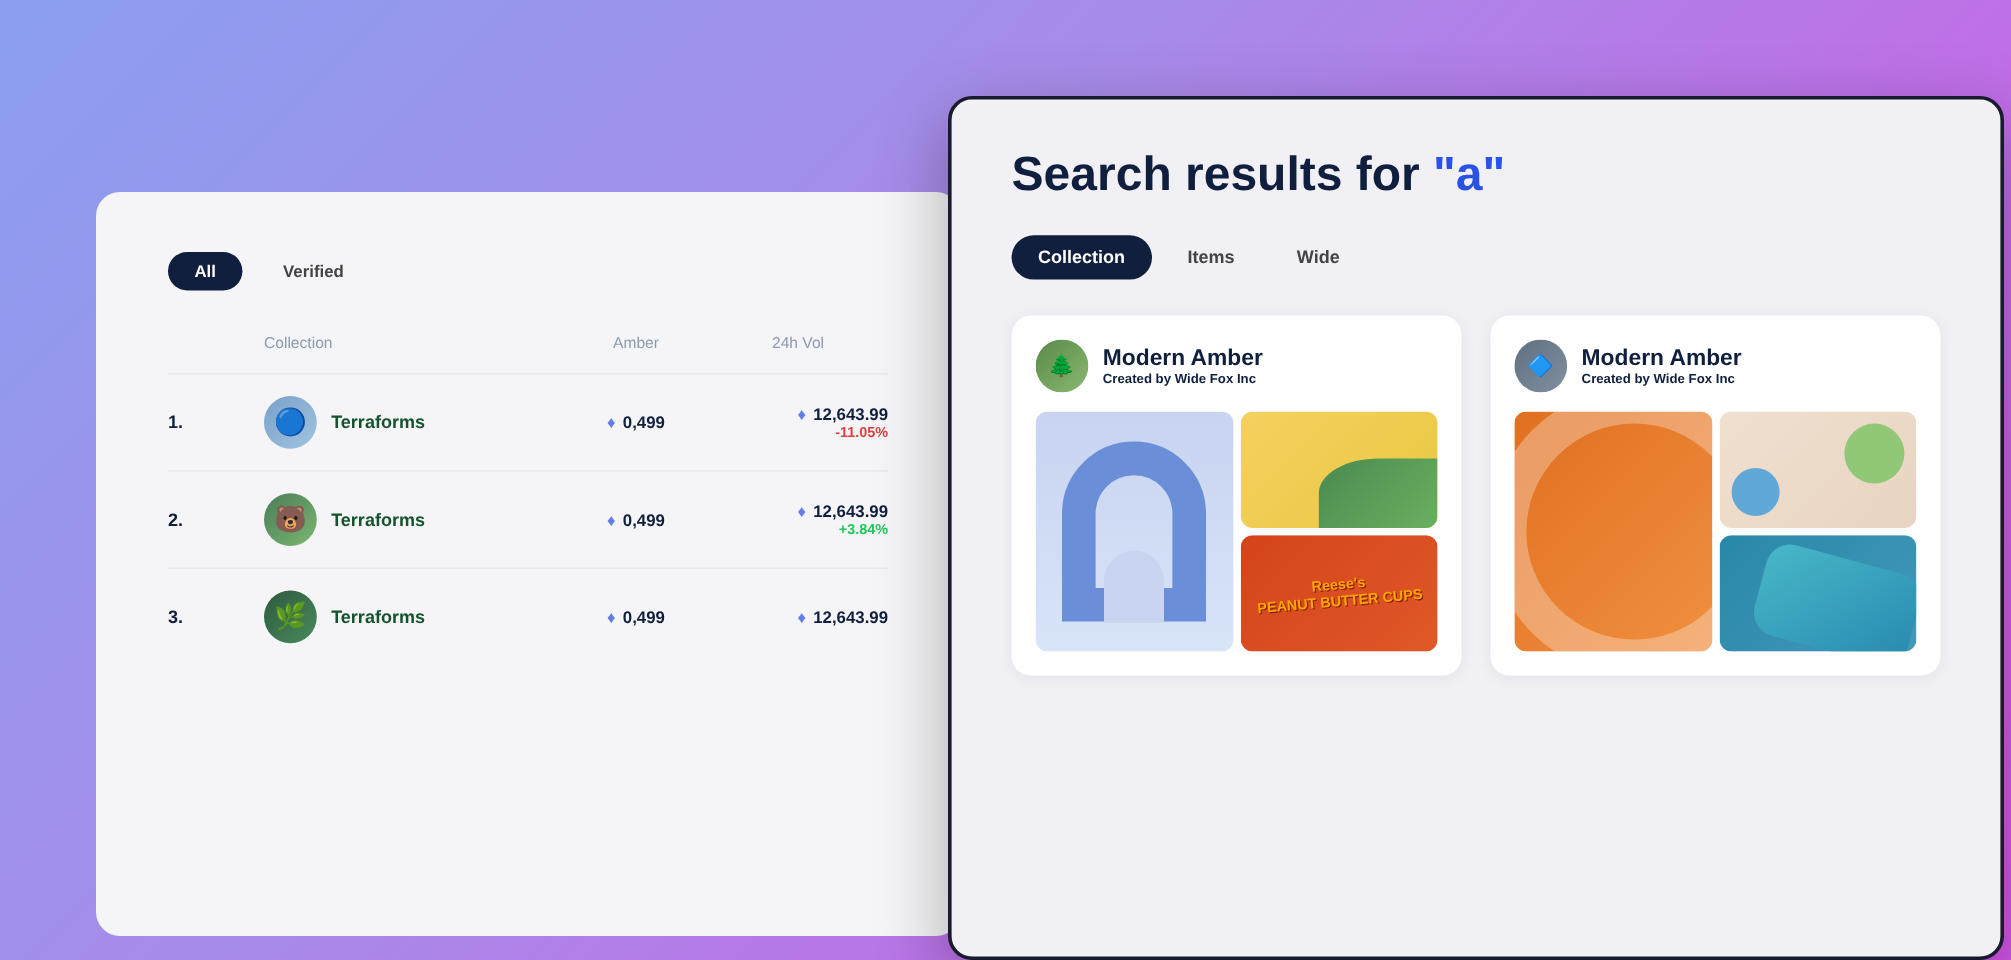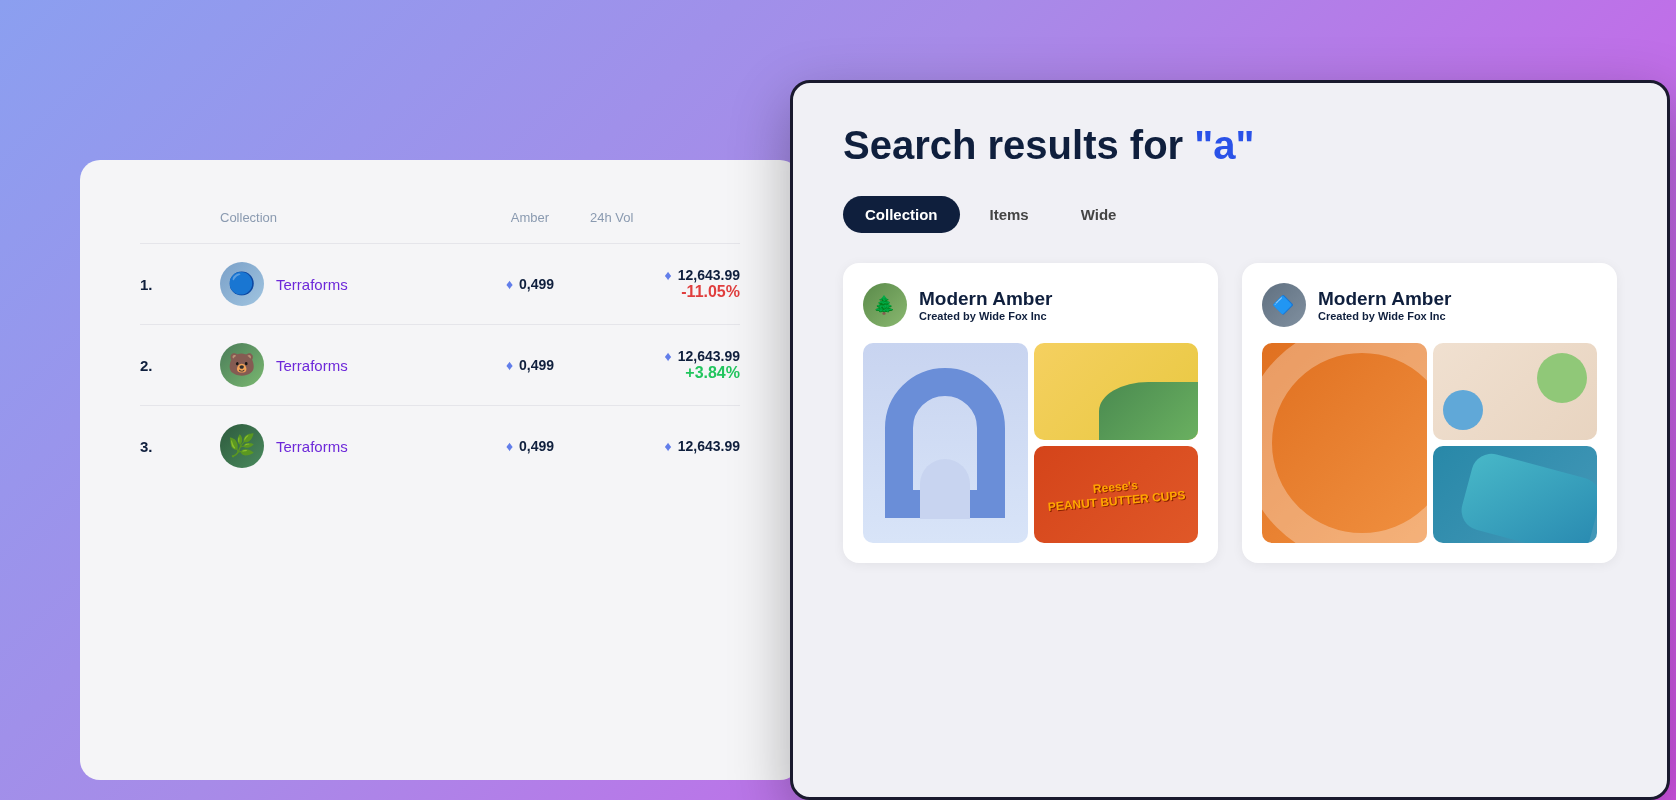--- a/index.html
+++ b/index.html
@@ -71,21 +71,21 @@
       margin-bottom: 8px;
     }
 
     .table-header span {
       font-size: 13px;
       color: #8a9ab0;
       font-weight: 500;
     }
 
     .table-header .col-floor { text-align: center; }
-    .table-header .col-vol { text-align: left; }
+    .table-header .col-vol { text-align: center; }
 
     .table-row {
       display: grid;
       grid-template-columns: 80px 1fr 120px 150px;
       align-items: center;
       padding: 18px 0;
       border-top: 1px solid #e5e5ea;
     }
 
     .row-num {
@@ -115,22 +115,22 @@
       width: 100%;
       height: 100%;
       display: flex;
       align-items: center;
       justify-content: center;
       font-size: 22px;
     }
 
     .collection-name {
       font-size: 15px;
-      font-weight: 400;
-      color: #6d28d9;
+      font-weight: 700;
+      color: #14532d;
     }
 
     .row-floor {
       display: flex;
       align-items: center;
       gap: 6px;
       justify-content: center;
     }
 
     .eth-icon {
@@ -152,21 +152,21 @@
       display: flex;
       align-items: center;
       justify-content: flex-end;
       gap: 6px;
       font-size: 14px;
       font-weight: 600;
       color: #0f1f3d;
     }
 
     .vol-change {
-      font-size: 16px;
+      font-size: 12px;
       font-weight: 600;
       text-align: right;
     }
 
     .vol-change.negative { color: #e03e3e; }
     .vol-change.positive { color: #22c55e; }
 
     
     .right-device {
       position: absolute;
@@ -442,20 +442,24 @@
       background: linear-gradient(135deg, #48b8c8 0%, #2888b0 100%);
       border-radius: 20px;
       transform: rotate(15deg);
     }
   </style>
 </head>
 <body>
 
 <div class="left-panel">
 
+  <div class="filter-buttons">
+    <button class="filter-btn active">All</button>
+    <button class="filter-btn inactive">Verified</button>
+  </div>
 
   <div class="table-header">
     <span></span>
     <span class="col-collection">Collection</span>
     <span class="col-floor">Amber</span>
     <span class="col-vol">24h Vol</span>
   </div>
 
   <div class="table-row">
     <span class="row-num">1.</span>

